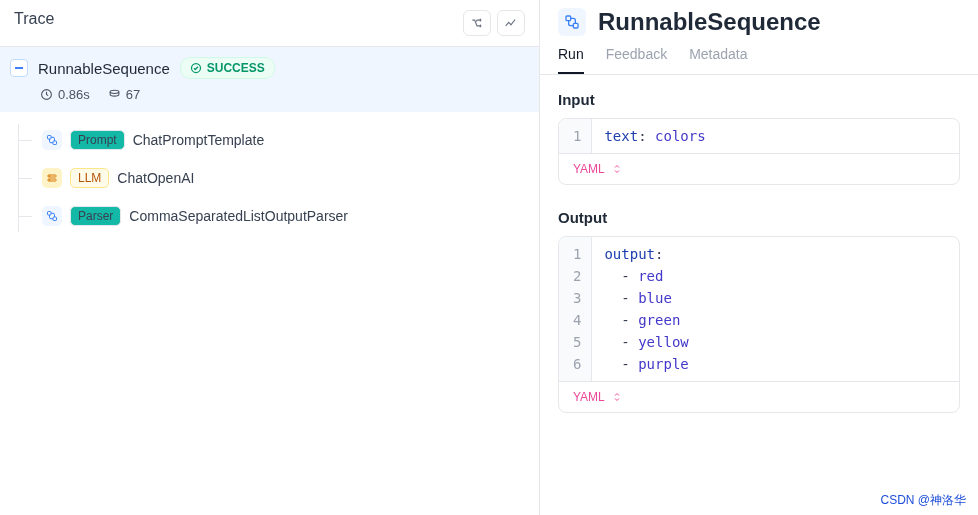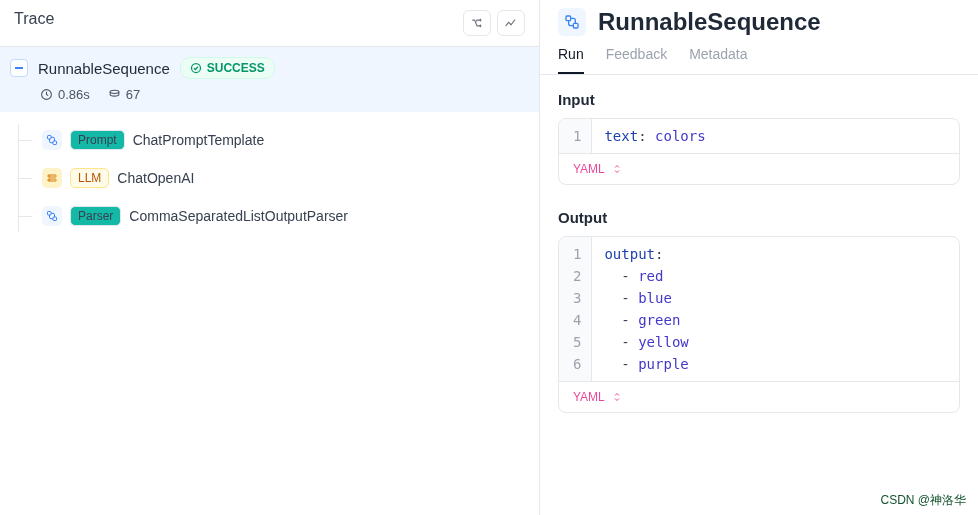--- a/index.html
+++ b/index.html
@@ -249,21 +249,21 @@
   font-size: 12px;
   color: #ec4899;
   cursor: pointer;
 }
 .codefoot svg { width: 12px; height: 14px; }
 .watermark {
   position: fixed;
   right: 12px;
   bottom: 6px;
   font-size: 12px;
-  color: #14532d;
+  color: #1d4ed8;
   pointer-events: none;
 }
 </style>
 </head>
 <body>
 
 <div class="left-panel">
   <div class="left-header">
     <div class="left-title">Trace</div>
     <div class="left-actions">

